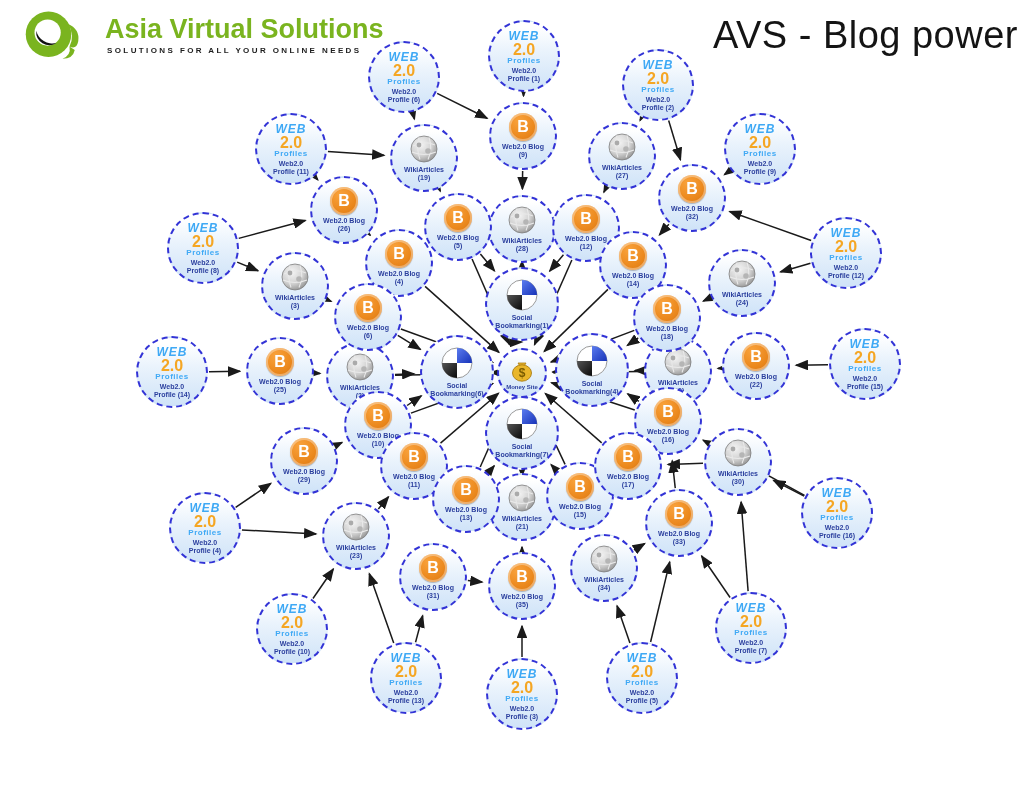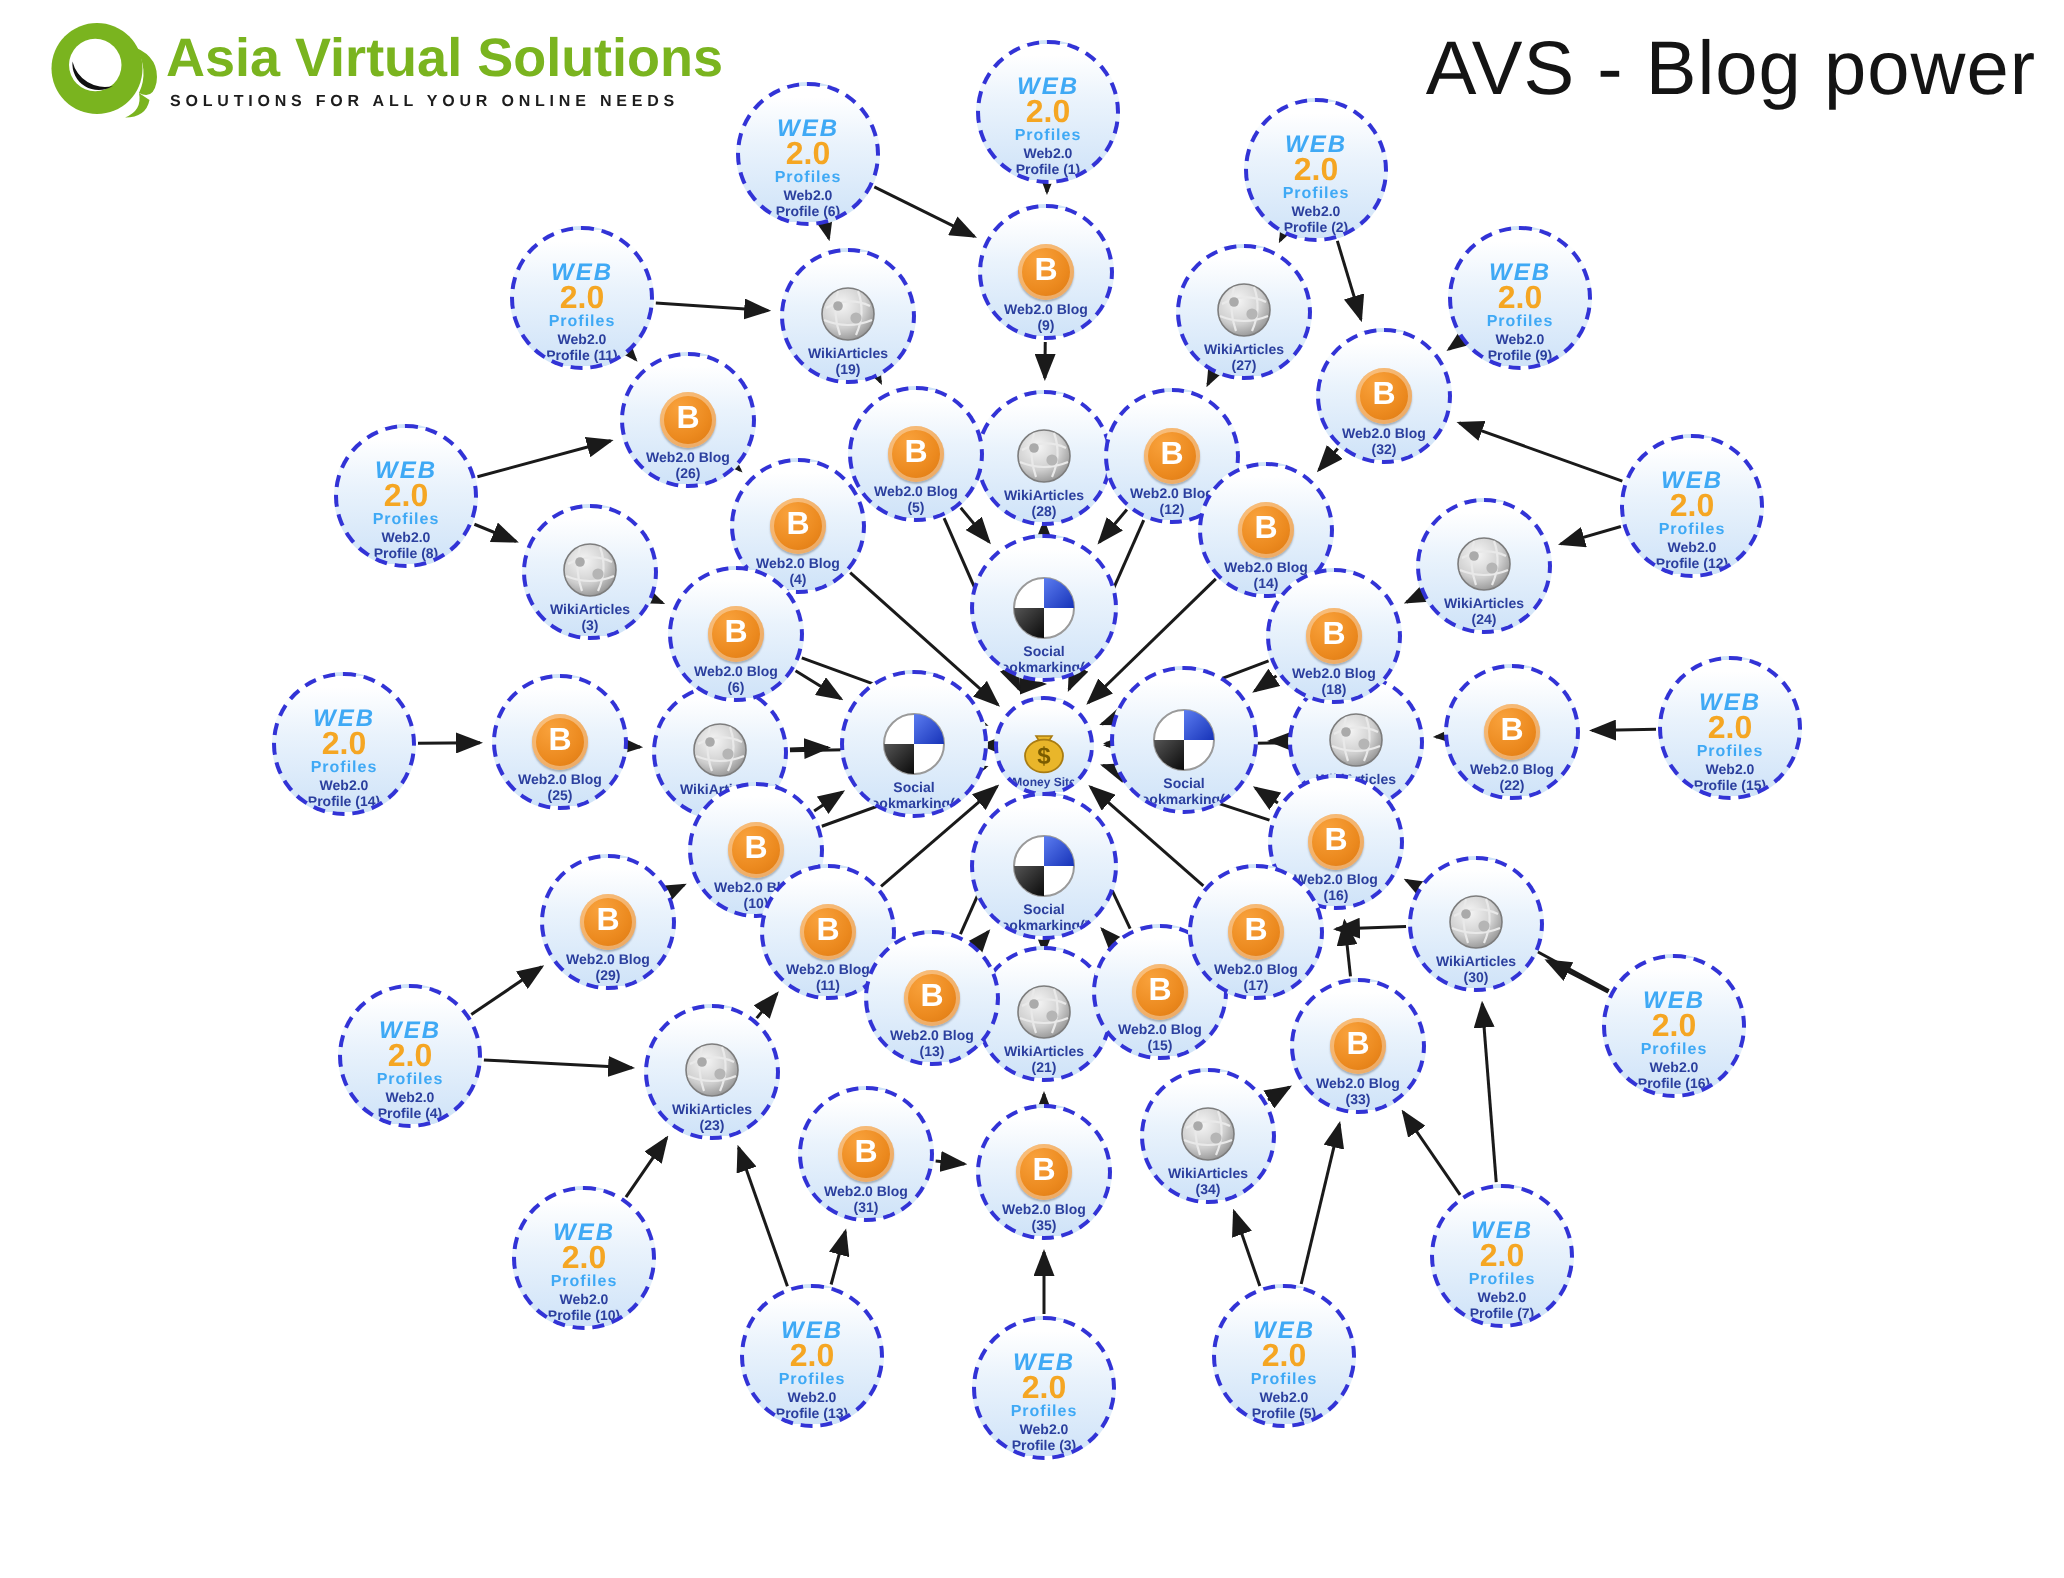--- a/index.html
+++ b/index.html
@@ -1,32 +1,32 @@
 <!DOCTYPE html>
 <html><head>
 <meta charset="utf-8">
 <style>
   html,body{margin:0;padding:0;background:#fff;}
   .stage{position:relative;width:1032px;height:789px;background:#ffffff;overflow:hidden;
          font-family:"Liberation Sans",sans-serif;}
   
-  .logo{position:absolute;top:8px;left:24px;display:flex;align-items:flex-start;gap:3px;}
+  .logo{position:absolute;top:8px;left:24px;display:flex;align-items:flex-start;gap:25px;}
   .logo-mark{width:56px;height:56px;flex:0 0 auto;}
   .brand-wrap{display:flex;flex-direction:column;padding-top:8px;}
   .brand{font-size:27px;font-weight:bold;color:#7ab41f;line-height:1.0;letter-spacing:0px;}
   .tagline{font-size:8px;font-weight:bold;color:#1d1d1d;letter-spacing:2.4px;margin-top:3px;
            text-transform:uppercase;margin-left:2px;}
   .title{position:absolute;top:14px;right:14px;font-size:38px;font-weight:400;color:#141414;
          letter-spacing:0.5px;}
   
   #edges-svg{position:absolute;top:0;left:0;}
   .node{position:absolute;box-sizing:border-box;border-radius:50%;
         border:2px dashed #3233d6;
         background:linear-gradient(180deg,#ffffff 8%,#eaf3fc 42%,#cfe3f8 100%);
-        display:flex;flex-direction:column;align-items:center;justify-content:flex-end;
+        display:flex;flex-direction:column;align-items:center;justify-content:center;
         text-align:center;overflow:hidden;}
   .caption{font-size:7px;font-weight:bold;color:#2b3f9e;line-height:1.12;white-space:nowrap;}
   .caption .cap2{font-weight:bold;}
   
   .blogger-b{width:28px;height:28px;border-radius:50%;
        background:radial-gradient(circle at 35% 28%,#f9a23c 0%,#ec8a1f 55%,#d9740e 100%);
        box-shadow:inset 0 0 0 2px rgba(255,255,255,0.35), 0 1px 1px rgba(0,0,0,0.25);
        color:#fff;font-weight:bold;font-size:16px;line-height:28px;margin-bottom:2px;}
   
   .weblogo{display:flex;flex-direction:column;align-items:center;line-height:1;margin-bottom:2px;}

